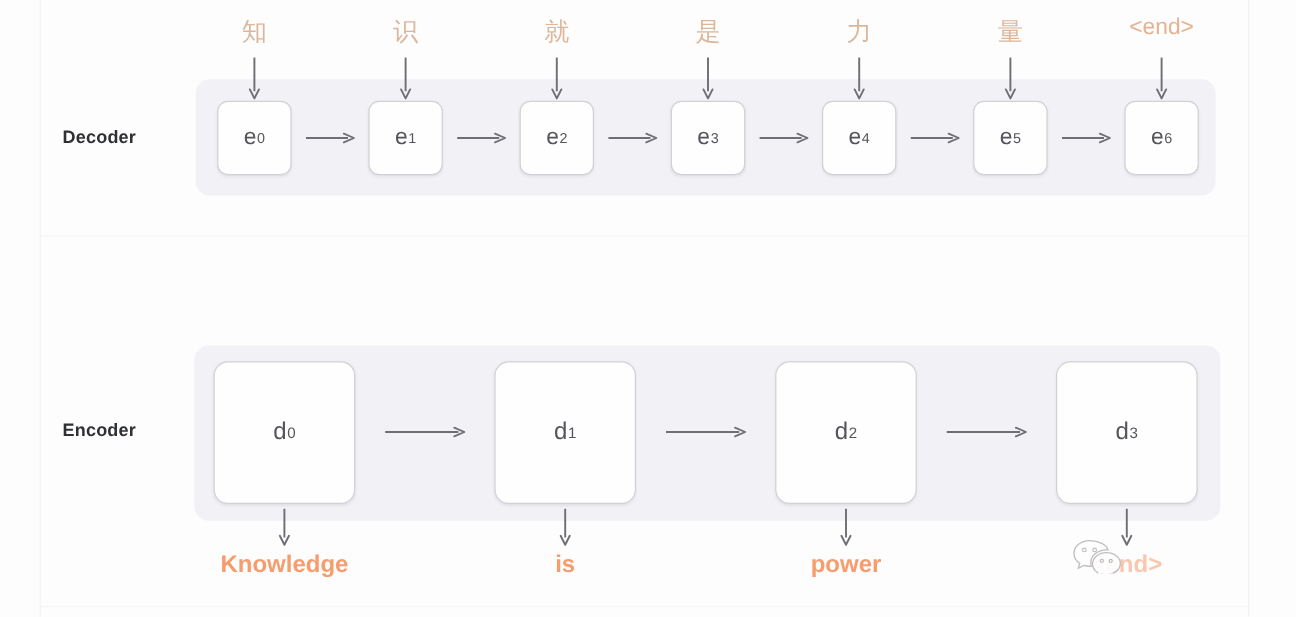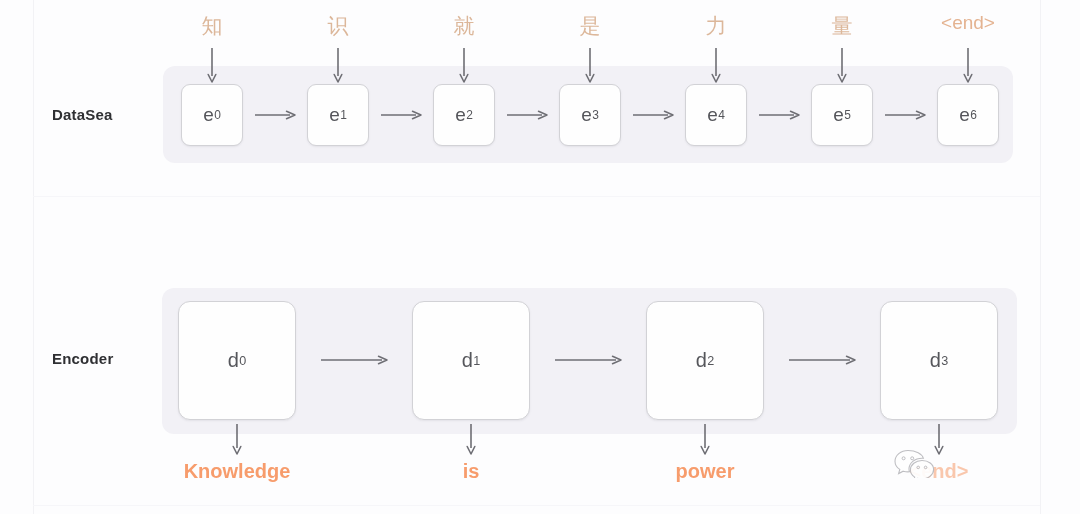--- a/index.html
+++ b/index.html
@@ -135,21 +135,21 @@
 </head>
 <body>
 
 <div id="stage">
 
   <div class="page-rule left"></div>
   <div class="page-rule right"></div>
   <div class="band" style="top:196px"></div>
   <div class="band" style="top:505px"></div>
 
-  <div class="row-label" id="encoder-label">DataSea</div>
+  <div class="row-label" id="encoder-label">Decoder</div>
 
   <div class="panel" id="encoder-panel"></div>
 
   <div id="encoder-tokens">
       <div class="token" style="left: 212px;">知</div>
       <div class="token" style="left: 338px;">识</div>
       <div class="token" style="left: 464px;">就</div>
       <div class="token" style="left: 590px;">是</div>
       <div class="token" style="left: 716px;">力</div>
       <div class="token" style="left: 842px;">量</div>

